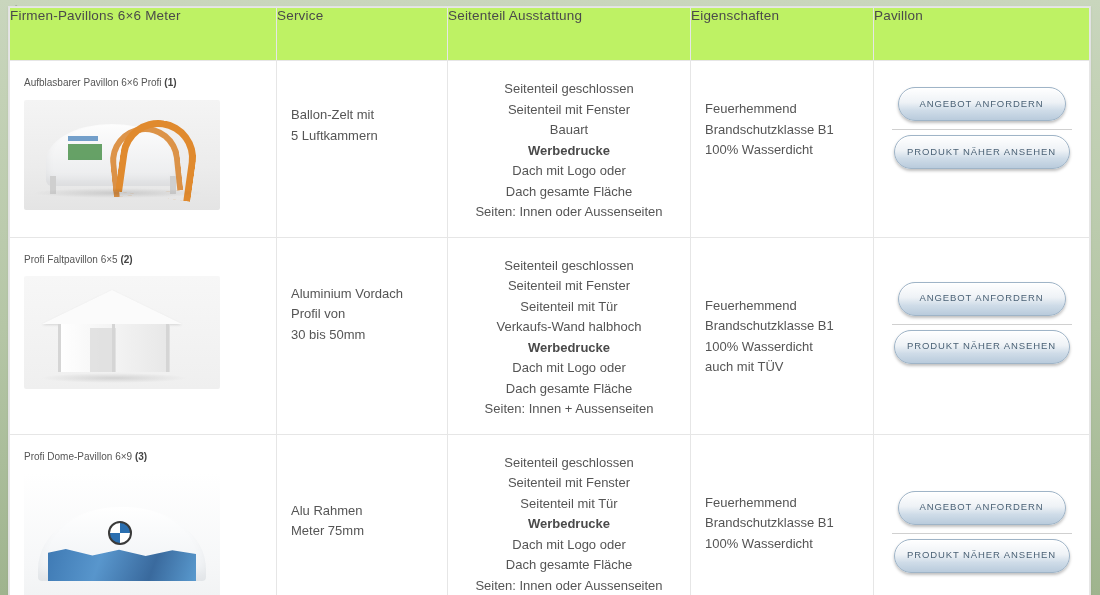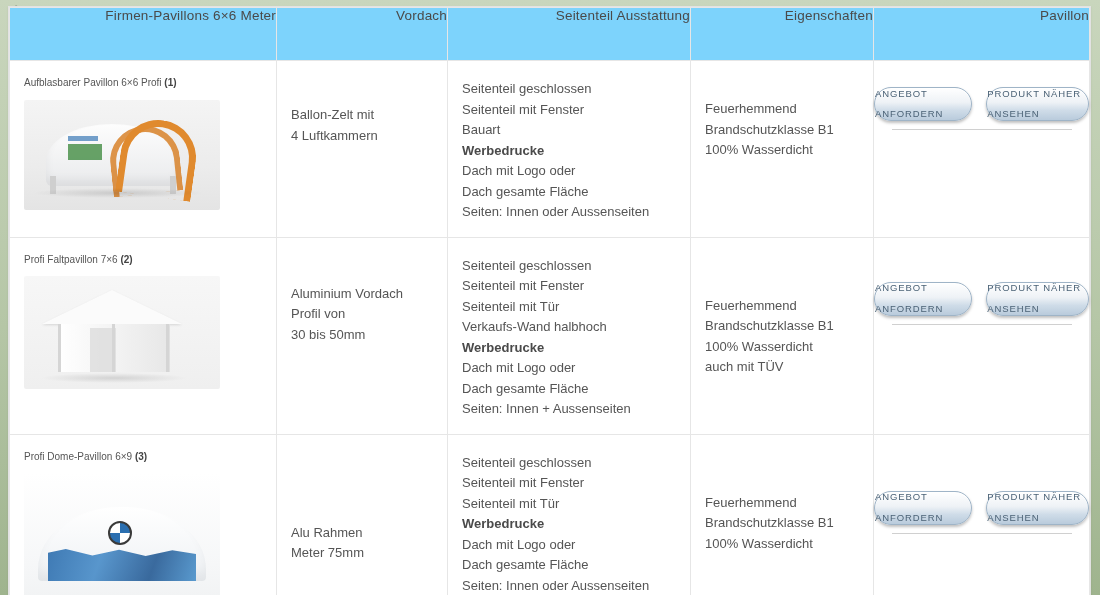--- a/index.html
+++ b/index.html
@@ -33,23 +33,23 @@
     border-collapse: collapse;
     width: 1081px;
     table-layout: fixed;
   }
   table.cmp th, table.cmp td {
     border: 1px solid #e6e6e6;
     vertical-align: top;
     padding: 0;
   }
   thead th {
-    background: #7dd3fc;
+    background: #bef264;
     font-weight: normal;
-    text-align: right;
+    text-align: left;
     color: #4a4a4a;
     font-size: 13.5px;
     height: 52px;
     padding: 0 14px;
     vertical-align: middle;
     letter-spacing: 0.2px;
   }
   
   col.c1 { width: 267px; }
   col.c2 { width: 171px; }
@@ -201,33 +201,33 @@
   .img-dome .bmw {
     position: absolute;
     left: 84px; top: 48px;
     width: 20px; height: 20px;
     border-radius: 50%;
     background: conic-gradient(#2b6fb0 0 25%, #ffffff 0 50%, #2b6fb0 0 75%, #ffffff 0);
     border: 2px solid #3a3a3a;
   }
 
   
-  .opt-list div { white-space: nowrap; }
+  .opt-list div { white-space: nowrap; text-align: center; }
   .opt-list .bold { font-weight: bold; color: #4a4a4a; }
   .props div { white-space: nowrap; }
 
   
   td.service .cell {
     padding: 0;
     position: relative;
     height: 100%;
   }
   .btn-col {
     display: flex;
-    flex-direction: row;
+    flex-direction: column;
     align-items: center;
     justify-content: center;
     gap: 14px;
     padding: 26px 0 20px 0;
   }
   .btn3d {
     position: relative;
     width: 166px;
     height: 32px;
     border-radius: 17px;
@@ -274,21 +274,21 @@
     <colgroup>
       <col class="c1">
         <col class="c2">
         <col class="c3">
         <col class="c4">
         <col class="c5">
     </colgroup>
     <thead>
       <tr>
         <th>Firmen-Pavillons 6×6 Meter</th>
-        <th>Vordach</th>
+        <th>Service</th>
         <th>Seitenteil Ausstattung</th>
         <th>Eigenschaften</th>
         <th>Pavillon</th>
       </tr>
     </thead>
     <tbody>
 
       <tr class="r1">
         <td class="prod">
           <div class="cell">
@@ -301,21 +301,21 @@
               <div class="logo"></div>
               <div class="leg" style="left:26px"></div>
               <div class="leg" style="left:146px"></div>
               <div class="floor"></div>
             </div>
           </div>
         </td>
         <td>
           <div class="cell" style="padding-top:44px">
             <div>Ballon-Zelt mit</div>
-            <div>4 Luftkammern</div>
+            <div>5 Luftkammern</div>
           </div>
         </td>
         <td>
           <div class="cell opt-list" style="padding-top:18px">
             <div>Seitenteil geschlossen</div>
             <div>Seitenteil mit Fenster</div>
             <div>Bauart</div>
             <div class="bold">Werbedrucke</div>
             <div>Dach mit Logo oder</div>
             <div>Dach gesamte Fläche</div>
@@ -336,21 +336,21 @@
               <div class="divider" style="top:68px"></div>
               <div class="btn3d wide">PRODUKT NÄHER ANSEHEN</div>
             </div>
           </div>
         </td>
       </tr>
 
       <tr class="r2">
         <td class="prod">
           <div class="cell">
-            <div class="prod-title"><span>Profi Faltpavillon 7×6 </span><b>(2)</b></div>
+            <div class="prod-title"><span>Profi Faltpavillon 6×5 </span><b>(2)</b></div>
             <div class="prod-img img-folding">
               <div class="roof"></div>
               <div class="walls"></div>
               <div class="door"></div>
               <div class="post" style="left:34px"></div>
               <div class="post" style="left:88px"></div>
               <div class="post" style="left:142px"></div>
               <div class="shadow"></div>
             </div>
           </div>
@@ -399,21 +399,21 @@
             <div class="prod-title"><span>Profi Dome-Pavillon 6×9 </span><b>(3)</b></div>
             <div class="prod-img img-dome">
               <div class="dome-body"></div>
               <div class="print"></div>
               <div class="bmw"></div>
 
             </div>
           </div>
         </td>
         <td>
-          <div class="cell" style="padding-top:88px">
+          <div class="cell" style="padding-top:66px">
             <div>Alu Rahmen</div>
             <div>Meter 75mm</div>
           </div>
         </td>
         <td>
           <div class="cell opt-list" style="padding-top:18px">
             <div>Seitenteil geschlossen</div>
             <div>Seitenteil mit Fenster</div>
             <div>Seitenteil mit Tür</div>
             <div class="bold">Werbedrucke</div>

